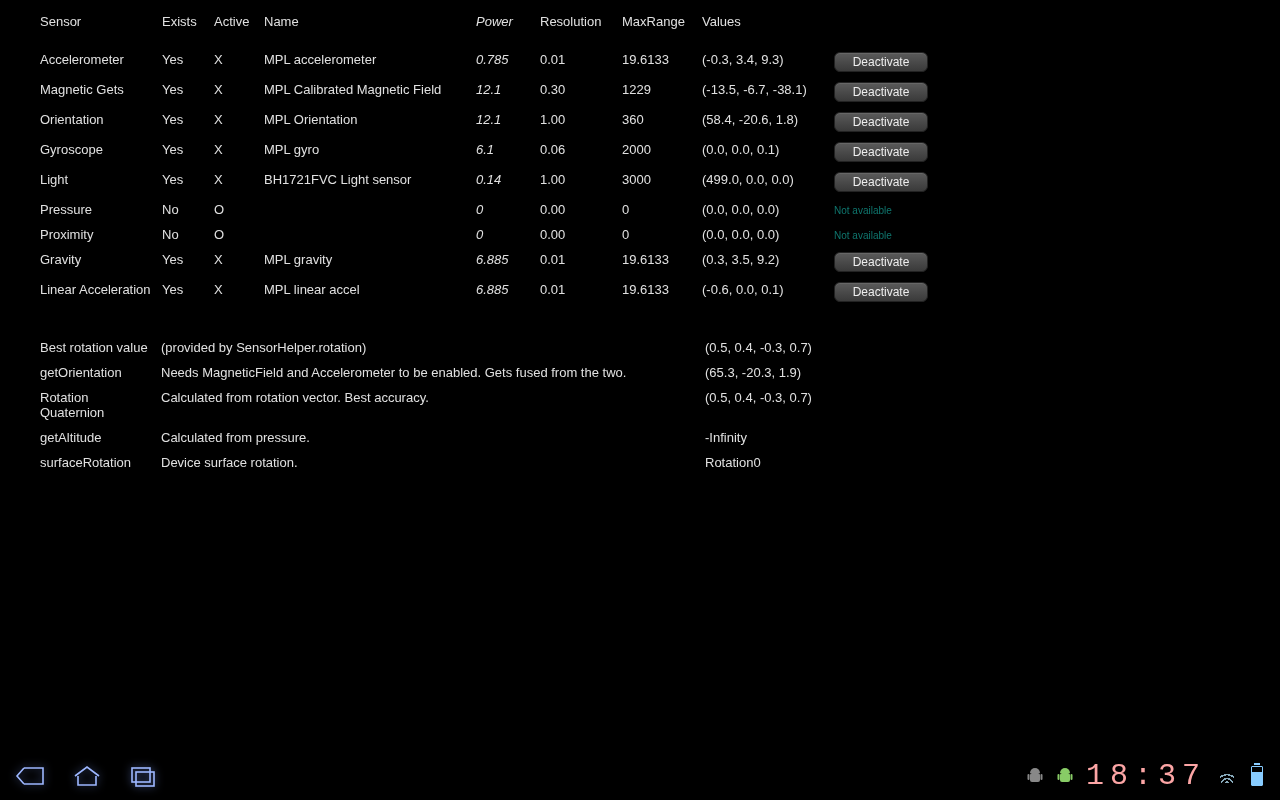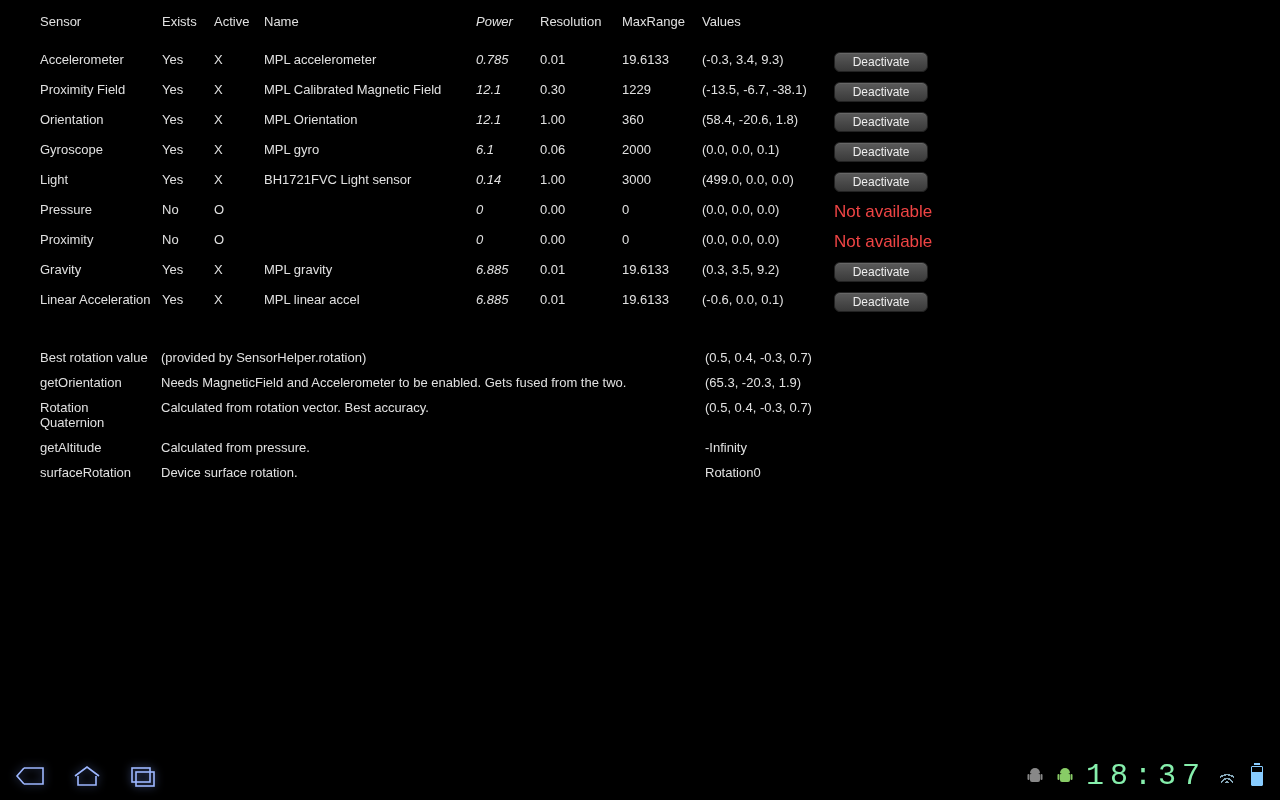--- a/index.html
+++ b/index.html
@@ -53,22 +53,22 @@
     padding: 2px 6px;
     background: linear-gradient(#5a5a5a, #3a3a3a);
     border: 1px solid #222;
     border-radius: 6px;
     color: #eee;
     font-size: 12px;
     text-align: center;
     box-shadow: 0 1px 0 rgba(255,255,255,0.08) inset;
   }
   .na {
-    color: #ef4444;
-    font-size: 17px;
+    color: #0f766e;
+    font-size: 10px;
   }
 
   .derived {
     margin-top: 28px;
   }
   .derived table td {
     padding-top: 5px;
     padding-bottom: 5px;
   }
   .dcol-label { width: 113px; margin-top: 24px; }
@@ -101,21 +101,21 @@
     display: flex;
     align-items: center;
     justify-content: center;
     color: #9db7ff;
   }
   .nav-icon svg { filter: drop-shadow(0 0 4px rgba(130,160,255,0.6)); }
   .clock {
     font-family: "Courier New", monospace;
     font-size: 30px;
     letter-spacing: 6px;
-    color: #86efac;
+    color: #fca5a5;
   }
   .status-icon {
     width: 18px; height: 18px;
     display:flex; align-items:center; justify-content:center;
     color:#9aa;
   }
   .android-little {
     width: 16px; height: 18px;
   }
   .battery {
@@ -164,21 +164,21 @@
           <td class="col-exists">Yes</td>
           <td class="col-active">X</td>
           <td class="col-name">MPL accelerometer</td>
           <td class="col-power">0.785</td>
           <td class="col-res">0.01</td>
           <td class="col-maxrange">19.6133</td>
           <td class="col-values">(-0.3, 3.4, 9.3)</td>
           <td class="col-action"><span class="btn">Deactivate</span></td>
         </tr>
         <tr class="sensor-row">
-          <td class="col-sensor">Proximity Field</td>
+          <td class="col-sensor">Magnetic Gets</td>
           <td class="col-exists">Yes</td>
           <td class="col-active">X</td>
           <td class="col-name">MPL Calibrated Magnetic Field</td>
           <td class="col-power">12.1</td>
           <td class="col-res">0.30</td>
           <td class="col-maxrange">1229</td>
           <td class="col-values">(-13.5, -6.7, -38.1)</td>
           <td class="col-action"><span class="btn">Deactivate</span></td>
         </tr>
         <tr class="sensor-row">

